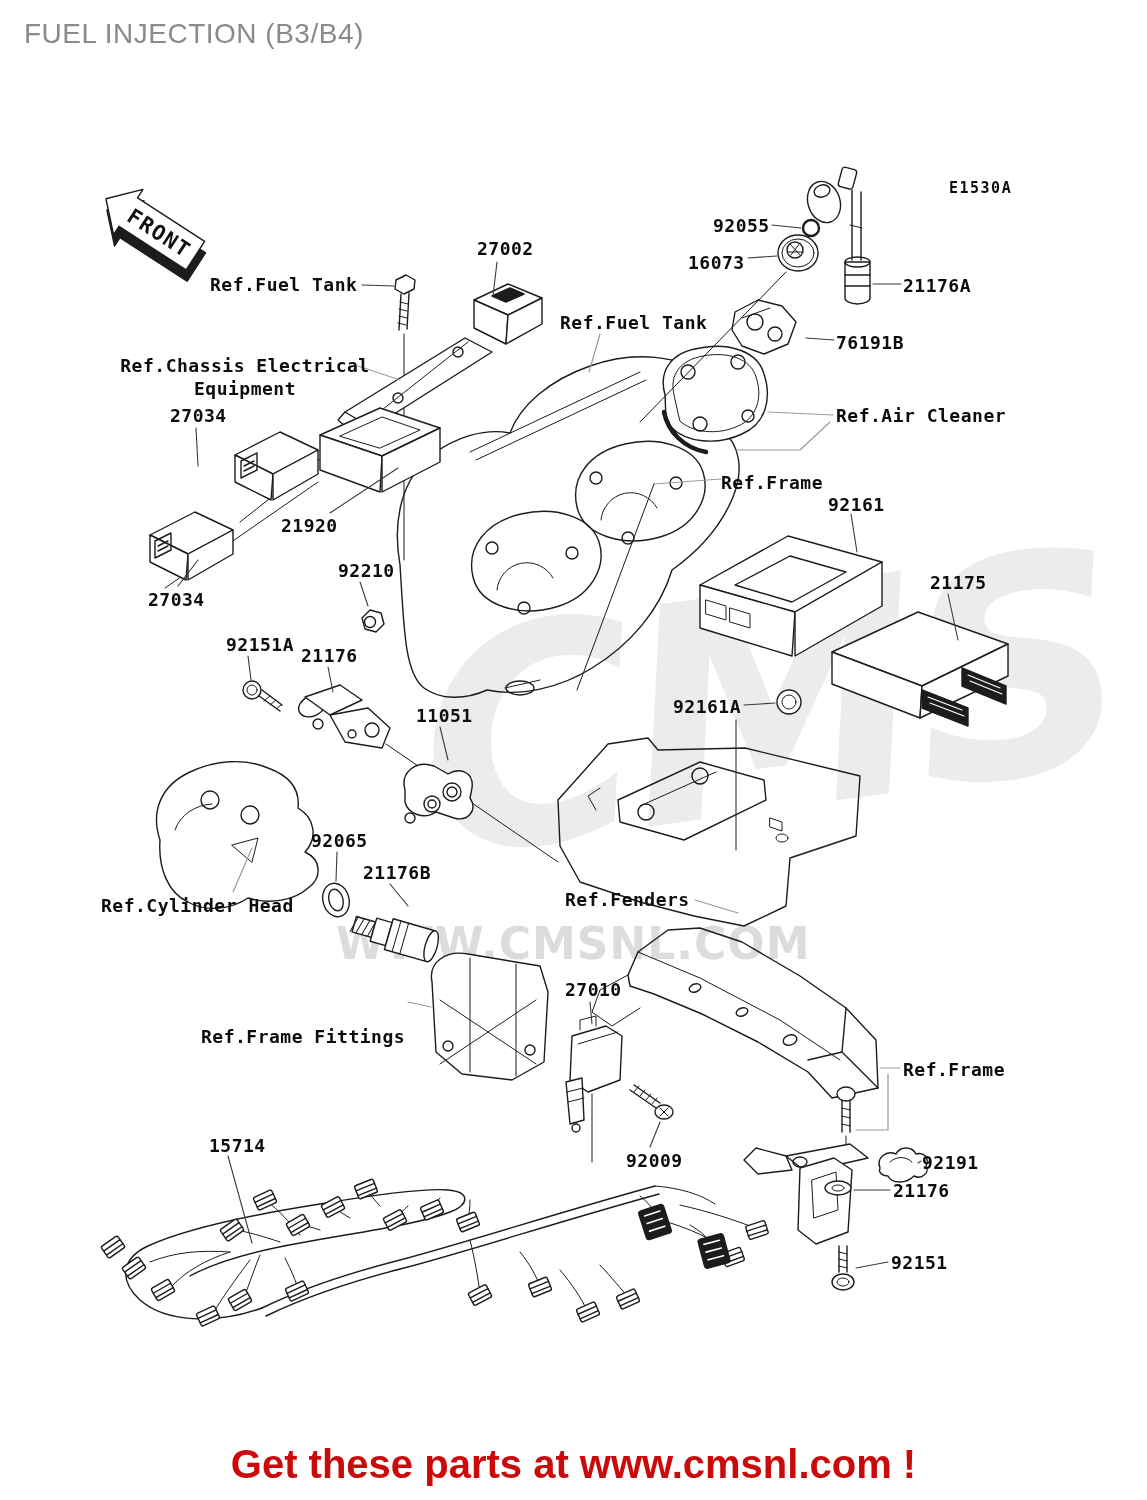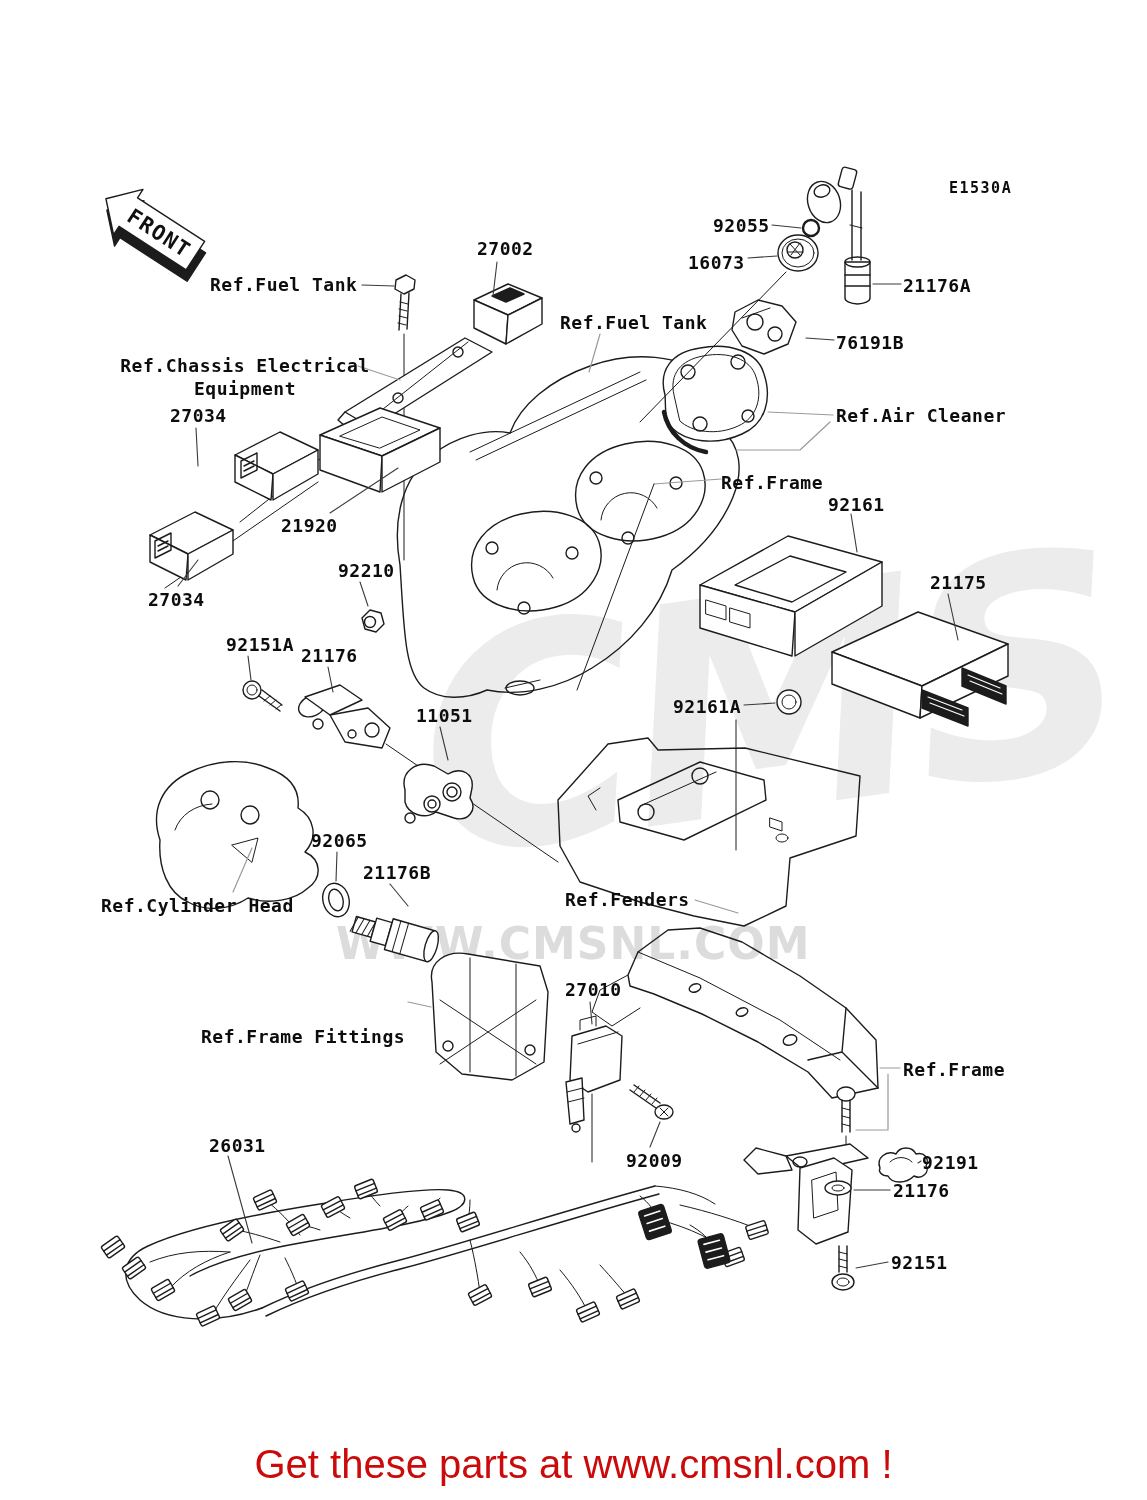--- a/index.html
+++ b/index.html
@@ -10,21 +10,21 @@
   .lbl{position:absolute;font-weight:bold;font-size:18px;letter-spacing:.5px;color:#0d0d0d;
        white-space:pre-line;line-height:1.3;}
   .lbl.small{font-size:15px;letter-spacing:1.5px;margin-top:11px;}
   .lbl.center{text-align:center;margin-left:16px;}
   .wm-logo{position:absolute;left:418px;top:556px;font-family:"DejaVu Sans",sans-serif;
            font-size:300px;line-height:1;font-weight:bold;font-style:italic;color:#ececec;
            transform:rotate(-8deg);letter-spacing:-12px;}
   .wm-url{position:absolute;left:336px;top:918px;font-family:"DejaVu Sans",sans-serif;
           font-size:44px;font-weight:bold;color:#dcdcdc;letter-spacing:1px;white-space:nowrap;}
   .footer{position:absolute;left:0;top:1442px;width:100%;text-align:center;
-          font-family:"Liberation Sans",sans-serif;font-size:40px;font-weight:normal;
+          font-family:"Liberation Sans",sans-serif;font-size:40px;font-weight:bold;
           color:#cb0b0b;white-space:nowrap;cursor:pointer;}
   svg.art{position:absolute;left:0;top:0;}
   svg.art path,svg.art line,svg.art circle,svg.art ellipse,svg.art rect,svg.art polyline,svg.art polygon{
       fill:none;stroke:#1c1c1c;stroke-width:1.4;stroke-linejoin:round;stroke-linecap:round;}
   svg.art .fillw{fill:#ffffff;}
   svg.art .dark{fill:#1c1c1c;stroke:#1c1c1c;}
   svg.art .thin{stroke-width:1;}
   svg.art .thick{stroke-width:4.5;}
   svg.art .lead{stroke:#3a3a3a;stroke-width:1.1;}
   svg.art .glead{stroke:#9a9a9a;stroke-width:1.2;}
@@ -365,20 +365,21 @@
       <line class="lead" x1="660" y1="1122" x2="650" y2="1147"></line>
       <line class="glead" x1="900" y1="1068" x2="880" y2="1068"></line>
       <polyline class="glead" points="888,1074 888,1130 856,1130"></polyline>
       <line class="lead" x1="228" y1="1156" x2="252" y2="1243"></line>
       <line class="lead" x1="918" y1="1163" x2="921" y2="1161"></line>
       <line class="lead" x1="854" y1="1190" x2="890" y2="1190"></line>
       <line class="lead" x1="856" y1="1268" x2="888" y2="1262"></line>
     </g>
   </svg>
 
+  <div class="page-title">FUEL INJECTION (B3/B4)</div>
 
   <div class="lbl small" style="left:949px;top:168px">E1530A</div>
   <div class="lbl" style="left:210px;top:273px">Ref.Fuel Tank</div>
   <div class="lbl" style="left:477px;top:237px">27002</div>
   <div class="lbl center" style="left:100px;top:354px;width:258px">Ref.Chassis Electrical
 Equipment</div>
   <div class="lbl" style="left:560px;top:311px">Ref.Fuel Tank</div>
   <div class="lbl" style="left:713px;top:214px">92055</div>
   <div class="lbl" style="left:688px;top:251px">16073</div>
   <div class="lbl" style="left:903px;top:274px">21176A</div>
@@ -395,20 +396,20 @@
   <div class="lbl" style="left:301px;top:644px">21176</div>
   <div class="lbl" style="left:416px;top:704px">11051</div>
   <div class="lbl" style="left:311px;top:829px">92065</div>
   <div class="lbl" style="left:363px;top:861px">21176B</div>
   <div class="lbl" style="left:101px;top:894px">Ref.Cylinder Head</div>
   <div class="lbl" style="left:201px;top:1025px">Ref.Frame Fittings</div>
   <div class="lbl" style="left:565px;top:888px">Ref.Fenders</div>
   <div class="lbl" style="left:565px;top:978px">27010</div>
   <div class="lbl" style="left:673px;top:695px">92161A</div>
   <div class="lbl" style="left:903px;top:1058px">Ref.Frame</div>
-  <div class="lbl" style="left:209px;top:1134px">26031</div>
+  <div class="lbl" style="left:209px;top:1134px">15714</div>
   <div class="lbl" style="left:626px;top:1149px">92009</div>
   <div class="lbl" style="left:922px;top:1151px">92191</div>
   <div class="lbl" style="left:893px;top:1179px">21176</div>
   <div class="lbl" style="left:891px;top:1251px">92151</div>
 
   <div class="footer">Get these parts at www.cmsnl.com !</div>
 </div>
 
 </body></html>

